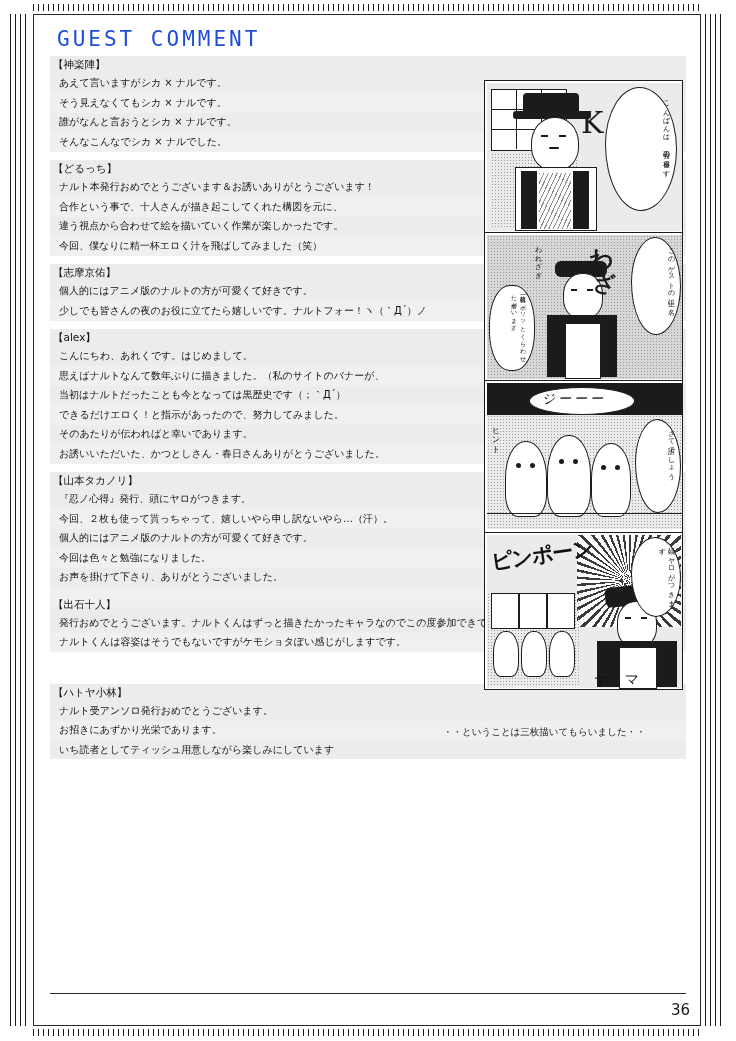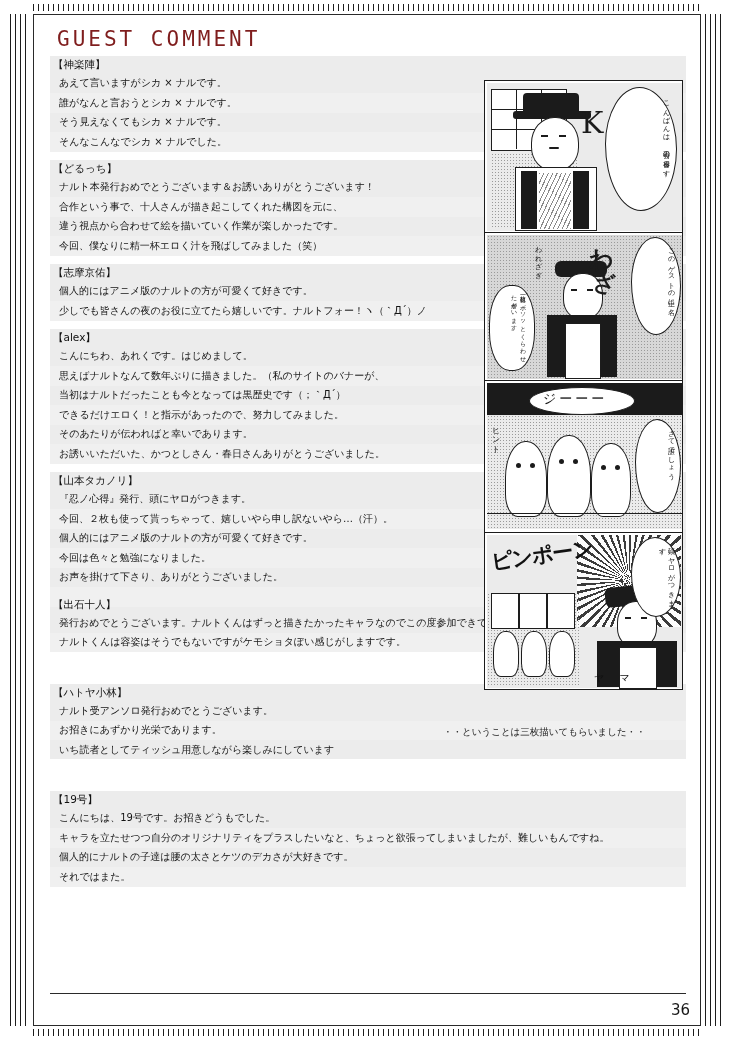--- a/index.html
+++ b/index.html
@@ -52,21 +52,21 @@
     background-image: repeating-linear-gradient(
       to right, #1d1d1d 0px, #1d1d1d 1px, #ffffff 1px, #ffffff 5px);
   }
 
   
   .page-title {
     position: absolute;
     left: 57px; top: 27px;
     font-size: 21px;
     letter-spacing: 3px;
-    color: #7f1d1d;
+    color: #1d4ed8;
     font-family: "DejaVu Sans Mono", monospace;
     white-space: nowrap;
   }
 
   
   .comments {
     position: absolute;
     left: 50px; top: 56px;
     width: 636px;
   }
@@ -215,22 +215,22 @@
 
   <div class="page-title">GUEST  COMMENT</div>
 
   <div class="comments">
 
     <div class="comment-block">
       <div class="comment-band"></div>
       <div class="author">【神楽陣】</div>
       <div class="lines">
         <div class="line">あえて言いますがシカ × ナルです。</div>
+        <div class="line">そう見えなくてもシカ × ナルです。</div>
         <div class="line">誰がなんと言おうとシカ × ナルです。</div>
-        <div class="line">そう見えなくてもシカ × ナルです。</div>
         <div class="line">そんなこんなでシカ × ナルでした。</div>
       </div>
     <div class="stripe" style="top: 37px;"></div>
         <div class="stripe" style="top: 76px;"></div>
       </div>
 
     <div class="comment-block">
       <div class="comment-band"></div>
       <div class="author">【どるっち】</div>
       <div class="lines">
@@ -302,32 +302,20 @@
       <div class="lines">
         <div class="line">ナルト受アンソロ発行おめでとうございます。</div>
         <div class="line">お招きにあずかり光栄であります。</div>
         <div class="line">いち読者としてティッシュ用意しながら楽しみにしています</div>
       </div>
     <div class="stripe" style="top: 37px;"></div>
       </div>
 
     <div style="height:23px"></div>
 
-    <div class="comment-block">
-      <div class="comment-band"></div>
-      <div class="author">【19号】</div>
-      <div class="lines">
-        <div class="line">こんにちは、19号です。お招きどうもでした。</div>
-        <div class="line">キャラを立たせつつ自分のオリジナリティをプラスしたいなと、ちょっと欲張ってしまいましたが、難しいもんですね。</div>
-        <div class="line">個人的にナルトの子達は腰の太さとケツのデカさが大好きです。</div>
-        <div class="line">それではまた。</div>
-      </div>
-    <div class="stripe" style="top: 37px;"></div>
-        <div class="stripe" style="top: 76px;"></div>
-      </div>
 
   </div>
 
   <div class="art">
 
     <div class="panel p1">
 
       <div class="ltgrey" style="left:2px; top:2px; width:195px; height:148px;"></div>
       <div class="outline" style="left:6px; top:8px; width:74px; height:60px;"></div>
       <div class="ink" style="left:6px; top:28px; width:74px; height:1px; background:#1d1d1d;"></div>
@@ -424,21 +412,21 @@
       <div class="blk" style="left:120px; top:52px; width:62px; height:20px; border-radius:6px; transform:rotate(-6deg);"></div>
       <div class="outline" style="left:132px; top:68px; width:38px; height:44px; border-radius:46% 46% 40% 40%;"></div>
       <div class="blk" style="left:140px; top:84px; width:6px; height:2px;"></div>
       <div class="blk" style="left:156px; top:84px; width:6px; height:2px;"></div>
       <div class="blk" style="left:112px; top:108px; width:80px; height:46px;"></div>
       <div class="outline" style="left:134px; top:114px; width:36px; height:40px;"></div>
 
       <div class="speech" style="left:146px; top:4px; width:48px; height:78px;"></div>
       <div class="vtext" style="left:152px; top:10px; height:66px; width:38px;">頭にヤロがつきます。</div>
 
-      <div class="ink" style="left:109px; top:138px; font-size:10px; letter-spacing:6px; font-family:'DejaVu Sans', sans-serif;">ヤ マ</div>
+      <div class="ink" style="left:109px; top:138px; font-size:14px; letter-spacing:6px; font-family:'DejaVu Sans', sans-serif;">ヤ マ</div>
     </div>
 
   </div>
 
   <div class="art-note">・・ということは三枚描いてもらいました・・</div>
 
   <div class="bottom-rule"></div>
   <div class="page-number">36</div>
 
 </div>

